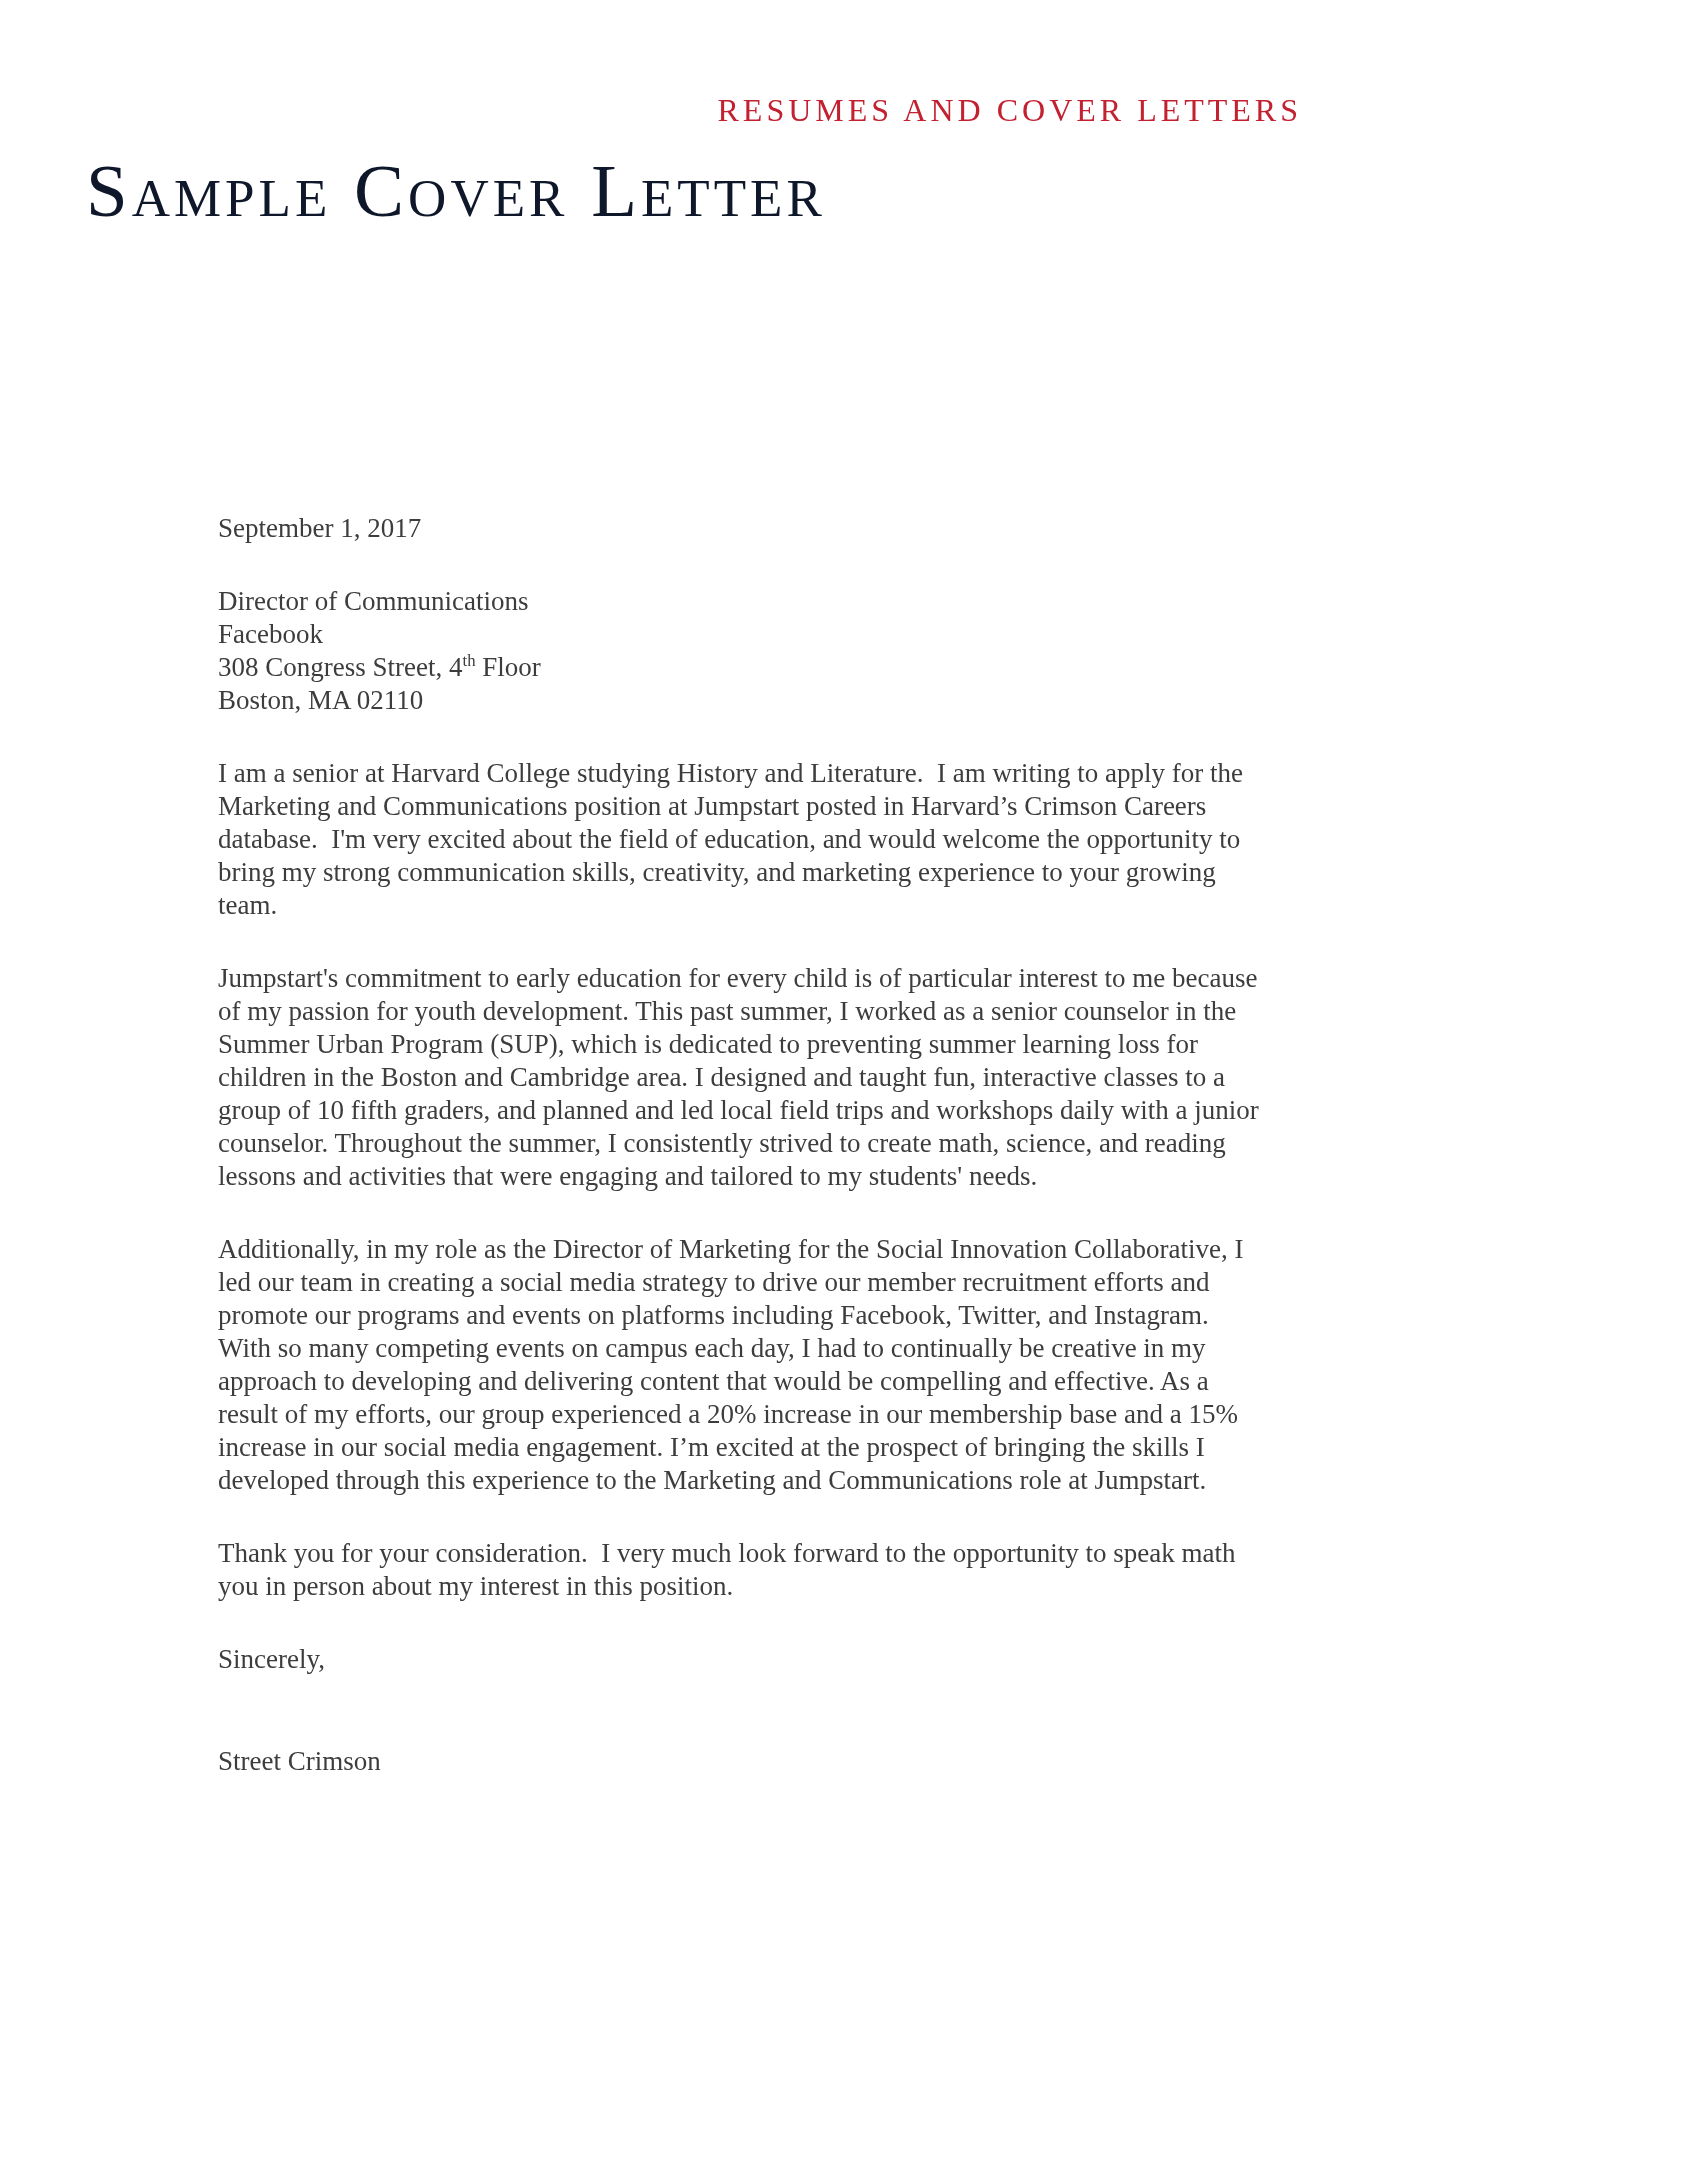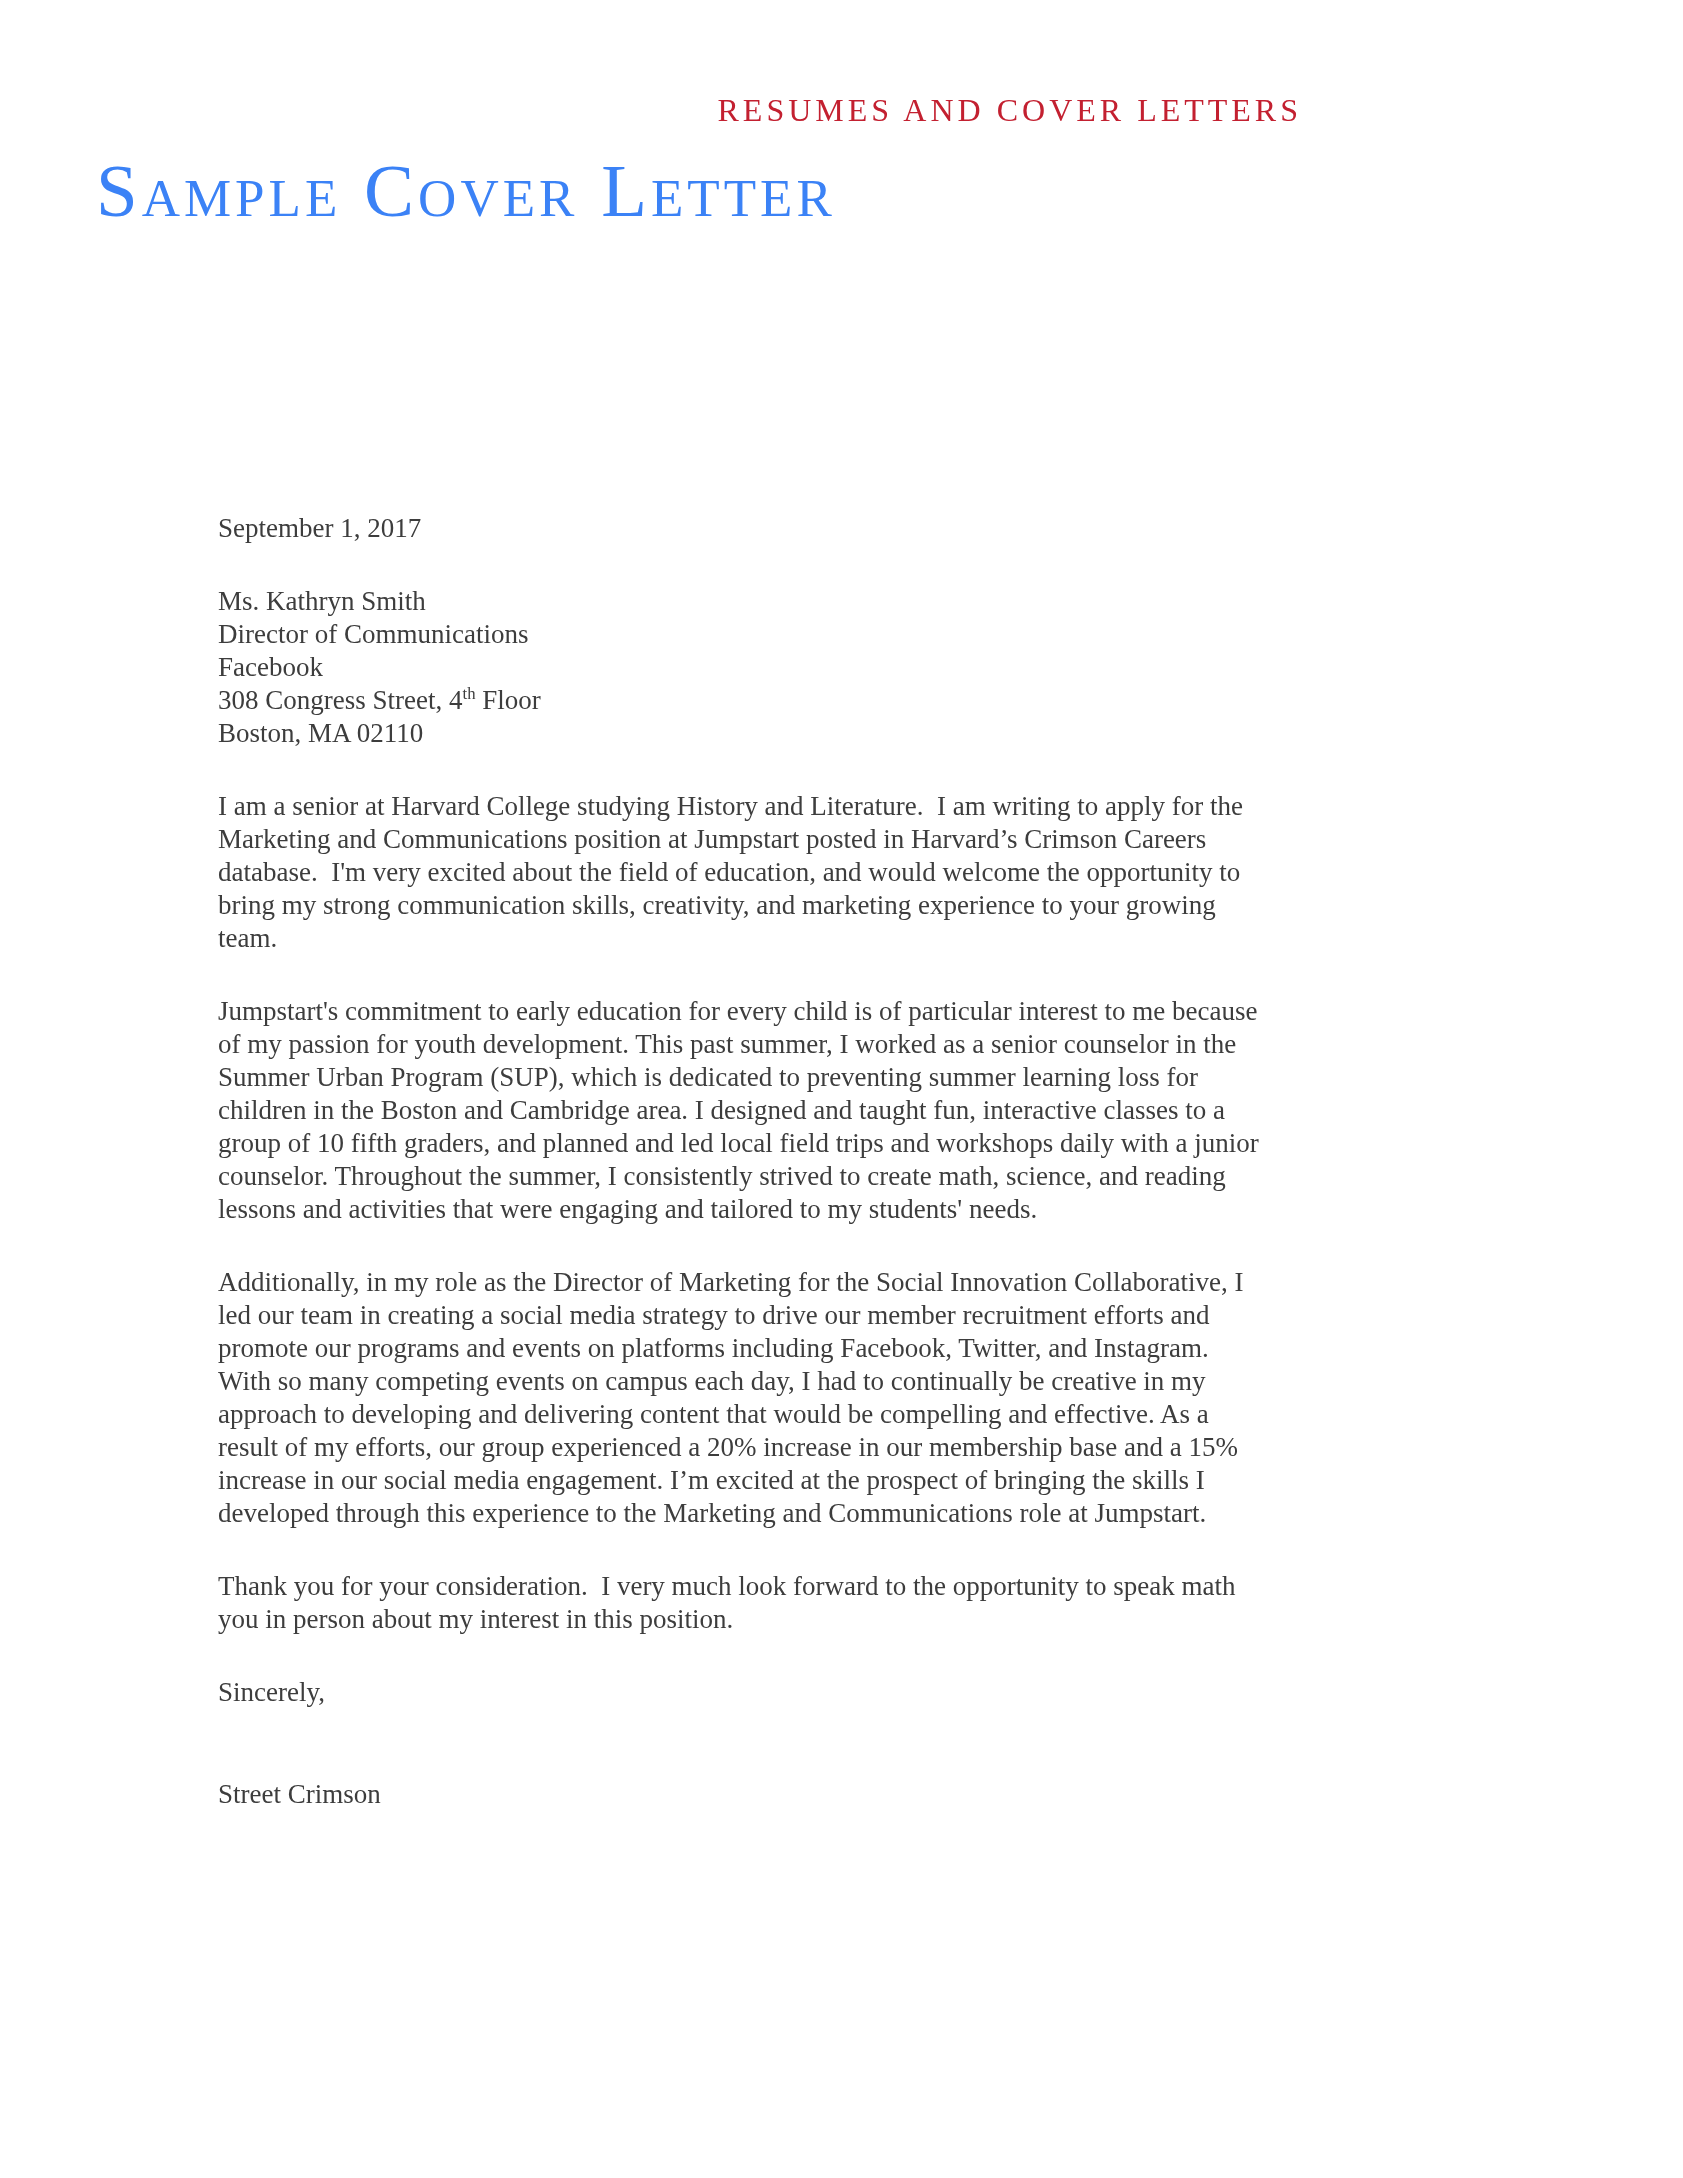--- a/index.html
+++ b/index.html
@@ -21,26 +21,26 @@
     right: 104px;
     font-size: 32px;
     line-height: 1.1;
     letter-spacing: 4px;
     color: #C32030;
     white-space: nowrap;
   }
   .doc-title {
     position: absolute;
     top: 153px;
-    left: 96px;
+    left: 86px;
     font-size: 75px;
     line-height: 1;
     font-variant: small-caps;
     letter-spacing: 4px;
-    color: #3b82f6;
+    color: #0f172a;
     white-space: nowrap;
   }
   .letter {
     position: absolute;
     top: 500px;
     left: 218px;
     width: 1287px;
     font-size: 27px;
     line-height: 33px;
     color: #3d3d3d;
@@ -73,21 +73,20 @@
 
   <div class="page-header">RESUMES AND COVER LETTERS</div>
 
   <div class="doc-title">Sample Cover Letter</div>
 
   <div class="letter">
 
     <div class="block">September 1, 2017</div>
 
     <div class="block">
-      <div class="addr-line">Ms. Kathryn Smith</div>
       <div class="addr-line">Director of Communications</div>
       <div class="addr-line">Facebook</div>
       <div class="addr-line"><span>308 Congress Street, 4</span><sup>th</sup><span> Floor</span></div>
       <div class="addr-line">Boston, MA 02110</div>
     </div>
 
 
     <div class="block para">I am a senior at Harvard College studying History and Literature.  I am writing to apply for the
 Marketing and Communications position at Jumpstart posted in Harvard’s Crimson Careers
 database.  I'm very excited about the field of education, and would welcome the opportunity to

